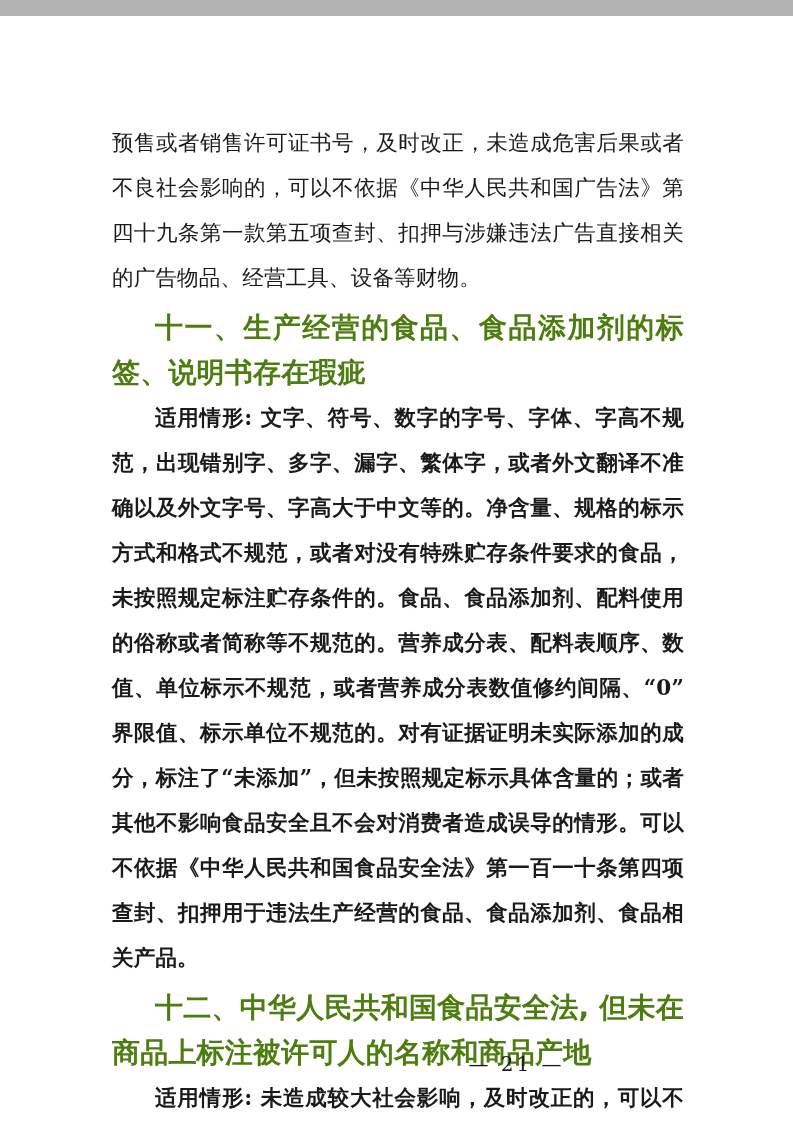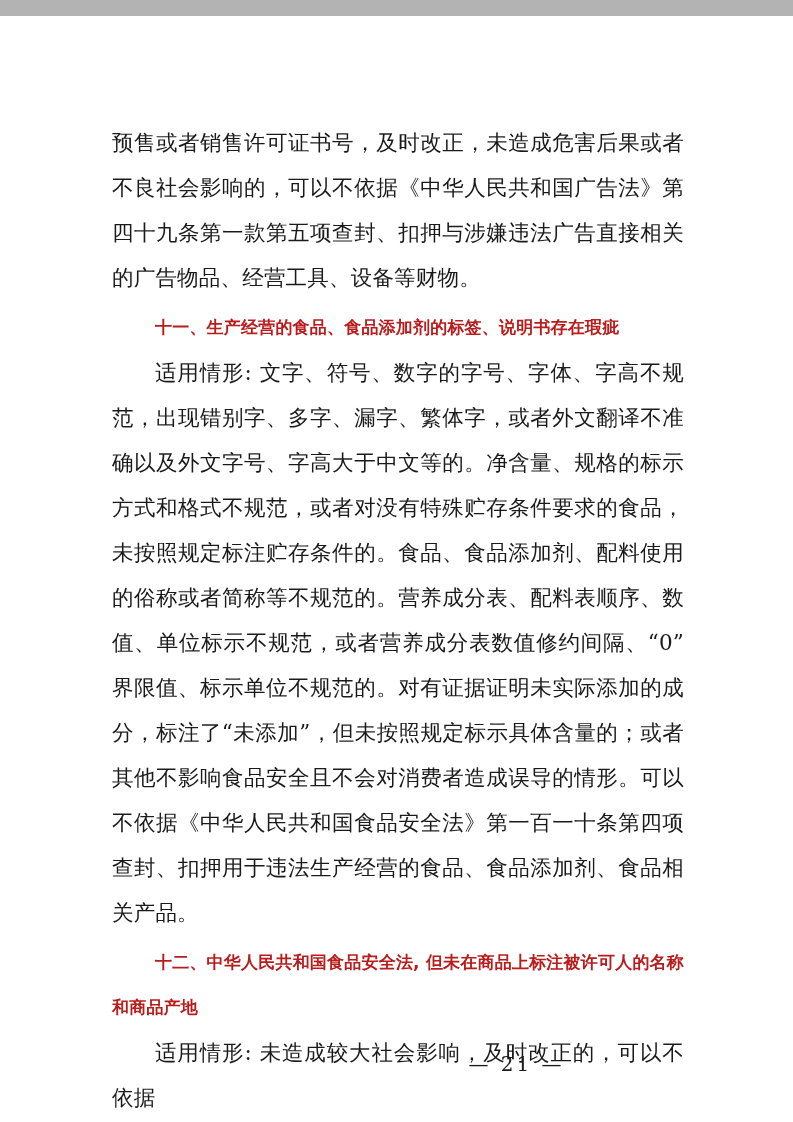--- a/index.html
+++ b/index.html
@@ -30,25 +30,26 @@
     line-height: 45px;
     color: #1a1a1a;
     text-align: justify;
     text-justify: inter-ideograph;
     margin: 0;
     letter-spacing: 0.2px;
     font-family: "DejaVu Serif", "Liberation Serif", serif;
   }
   .para.indent {
     text-indent: 43px;
+    font-weight: bold;
   }
   .heading {
-    font-size: 17px;
+    font-size: 28px;
     line-height: 45px;
-    color: #b91c1c;
+    color: #4d7c0f;
     font-weight: bold;
     margin: 0;
     text-indent: 43px;
     text-align: justify;
     text-justify: inter-ideograph;
     font-family: "DejaVu Sans", "Liberation Sans", sans-serif;
     letter-spacing: 0.2px;
   }
   .gap-before {
     margin-top: 5px;

